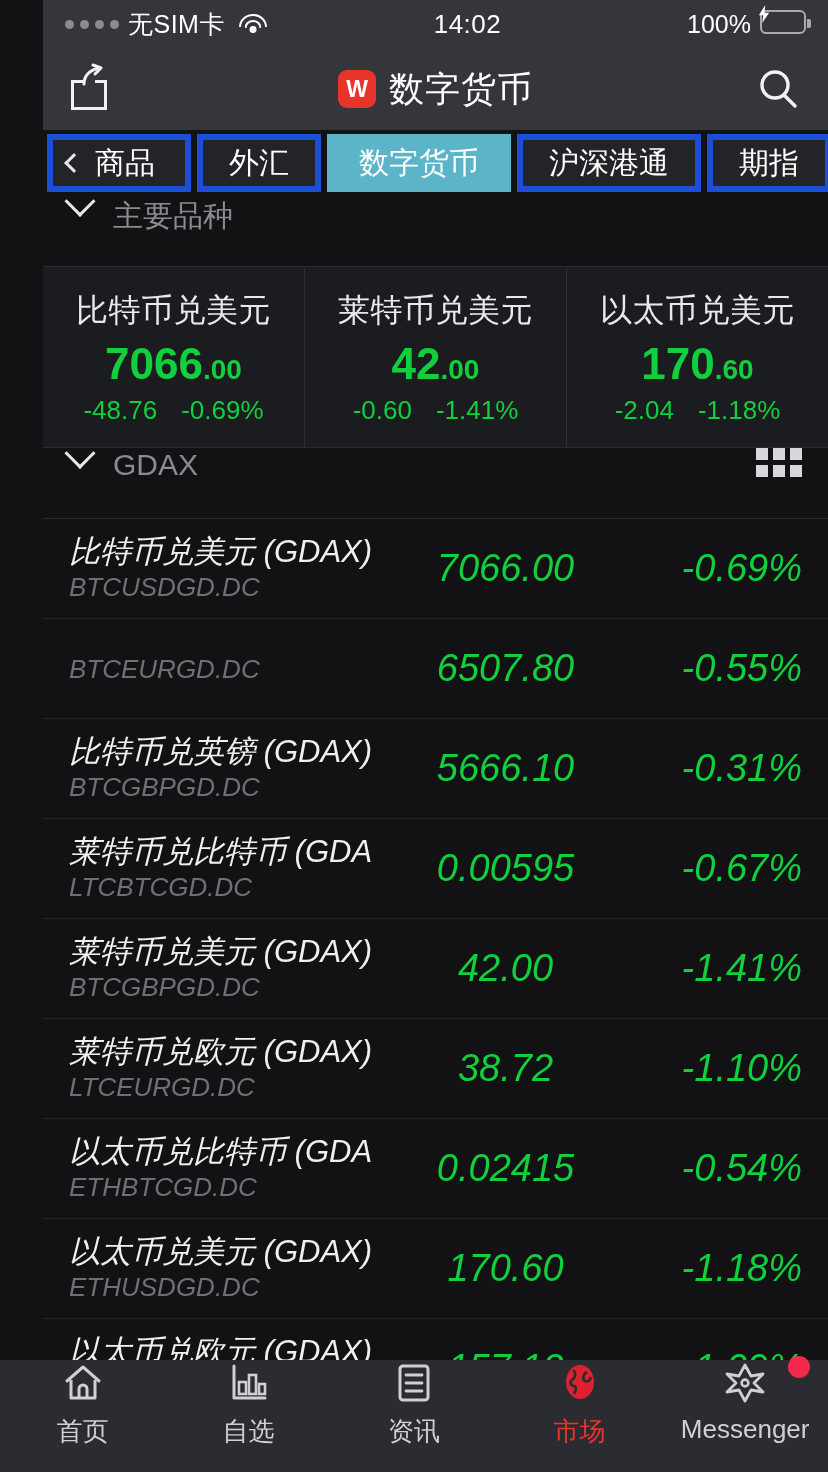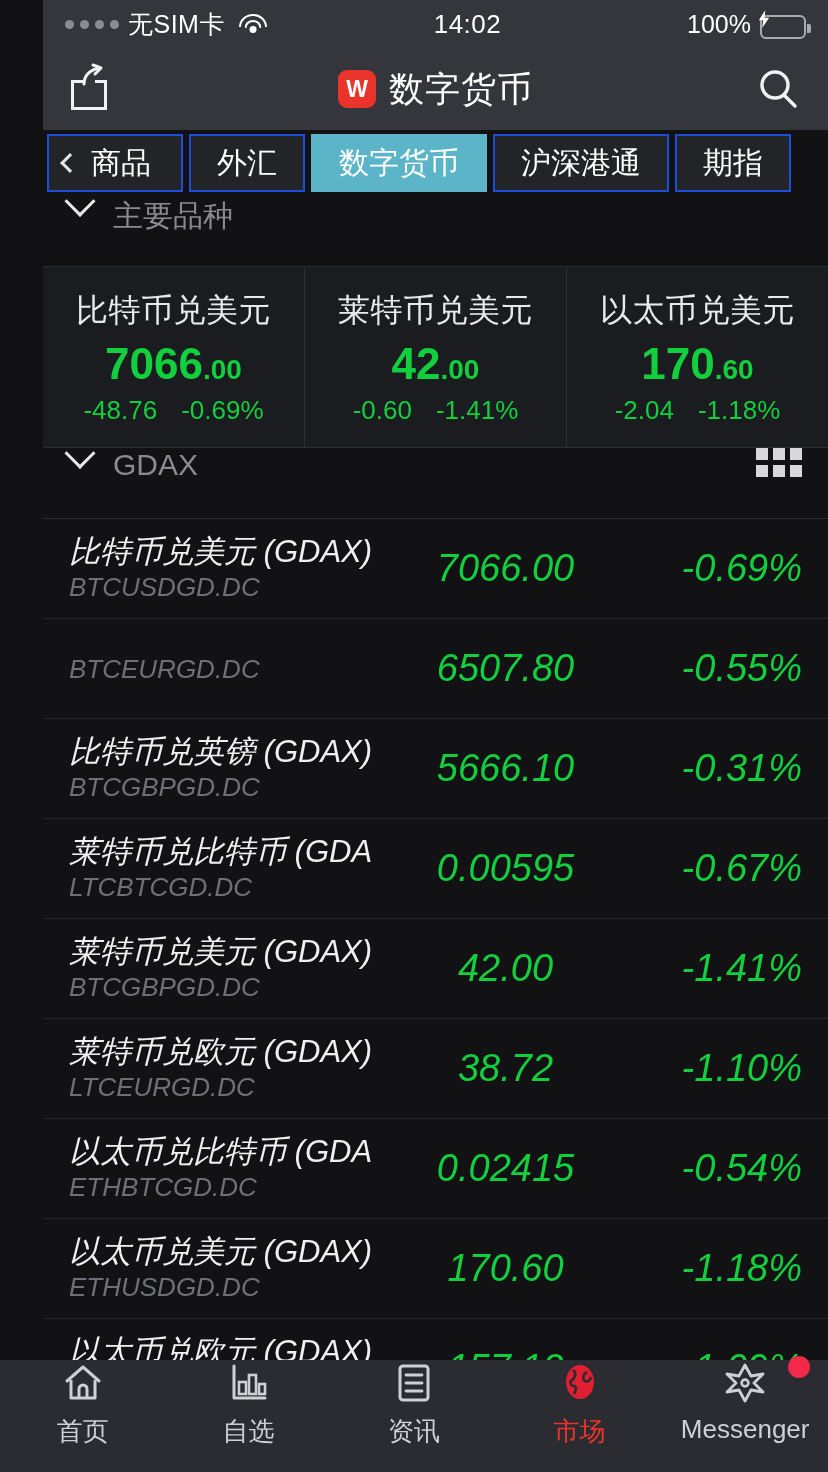--- a/index.html
+++ b/index.html
@@ -20,21 +20,21 @@
   .sig-dots{ display:flex; gap:6px; align-items:center; }
   .sig-dots i{ width:9px;height:9px;border-radius:50%;background:#8b8c91; display:block;}
   .sb-carrier{ font-size:25px; letter-spacing:.5px; font-weight:400;}
   .wifi{ width:30px;height:22px;position:relative; margin-left:4px;}
   .wifi span{ position:absolute; left:50%; transform:translateX(-50%);
      border:2.6px solid #fff; border-bottom:none; border-radius:50% 50% 0 0 / 100% 100% 0 0;}
   .wifi .w1{ width:28px;height:13px; top:1px;}
   .wifi .w2{ width:17px;height:8px; top:7px;}
   .wifi .w3{ width:7px;height:7px; top:13px; border-radius:50%; border:none; background:#fff;}
   .sb-time{ position:absolute; left:16px; right:0; text-align:center; font-size:26px; letter-spacing:.5px;margin-left:48px;}
-  .sb-right{ margin-left:auto; display:flex; align-items:flex-end; gap:9px; position:relative; z-index:2;}
+  .sb-right{ margin-left:auto; display:flex; align-items:flex-start; gap:9px; position:relative; z-index:2;}
   .sb-pct{ font-size:25px; }
   .battery{ width:46px;height:24px; border:2.5px solid #a9aab0; border-radius:6px; position:relative; padding:2px;}
   .battery:after{ content:""; position:absolute; right:-7px; top:7px; width:4px;height:9px;
      background:#a9aab0; border-radius:0 2px 2px 0;}
   .bat-fill{ width:100%;height:100%; background:#2ecb54; border-radius:3px; position:relative;}
   .bolt{ position:absolute; left:50%; top:50%; transform:translate(-50%,-50%); width:14px;height:18px;}
 
   
   .header{ height:82px; background:#35363b; display:flex; align-items:center;
       padding:0 26px; position:relative; }
@@ -48,21 +48,21 @@
       justify-content:center; gap:13px; pointer-events:none;}
   .wlogo{ width:38px;height:38px; background:#e8342a; border-radius:9px;
       display:flex;align-items:center;justify-content:center; color:#fff;
       font-size:23px; font-weight:700; line-height:1; }
   .title-txt{ font-size:35px; color:#fff; font-weight:500; letter-spacing:1px;}
   .search-ico{ margin-left:auto; width:48px;height:48px; position:relative; cursor:pointer; z-index:2;}
 
   
   .tabs{ display:flex; gap:6px; padding:4px 0 4px 4px; background:#121214;
      height:66px; align-items:stretch; overflow:hidden;}
-  .tab{ border:2px solid #1d4ed8; background:#232428; color:#fff;
+  .tab{ border:6px solid #1d4ed8; background:#232428; color:#fff;
      display:flex; align-items:center; justify-content:flex-end; gap:8px;
      font-size:30px; white-space:nowrap; padding:0 26px; cursor:pointer; flex:0 0 auto;}
   .tab.first{ padding-left:14px; padding-right:30px;}
   .tab.active{ background:#5cb4c8; border-color:#5cb4c8; color:#fff;}
   .chev-left{ display:inline-block; width:14px;height:14px; border-left:3px solid #e6e6e8;
      border-bottom:3px solid #e6e6e8; transform:rotate(45deg); margin-right:6px;}
 
   
   .sect{ height:70px; display:flex; align-items:flex-start; padding:0 26px; background:#121214;}
   .chev-dn{ width:22px;height:22px; border-right:3.5px solid #e8e8ea; border-bottom:3.5px solid #e8e8ea;

